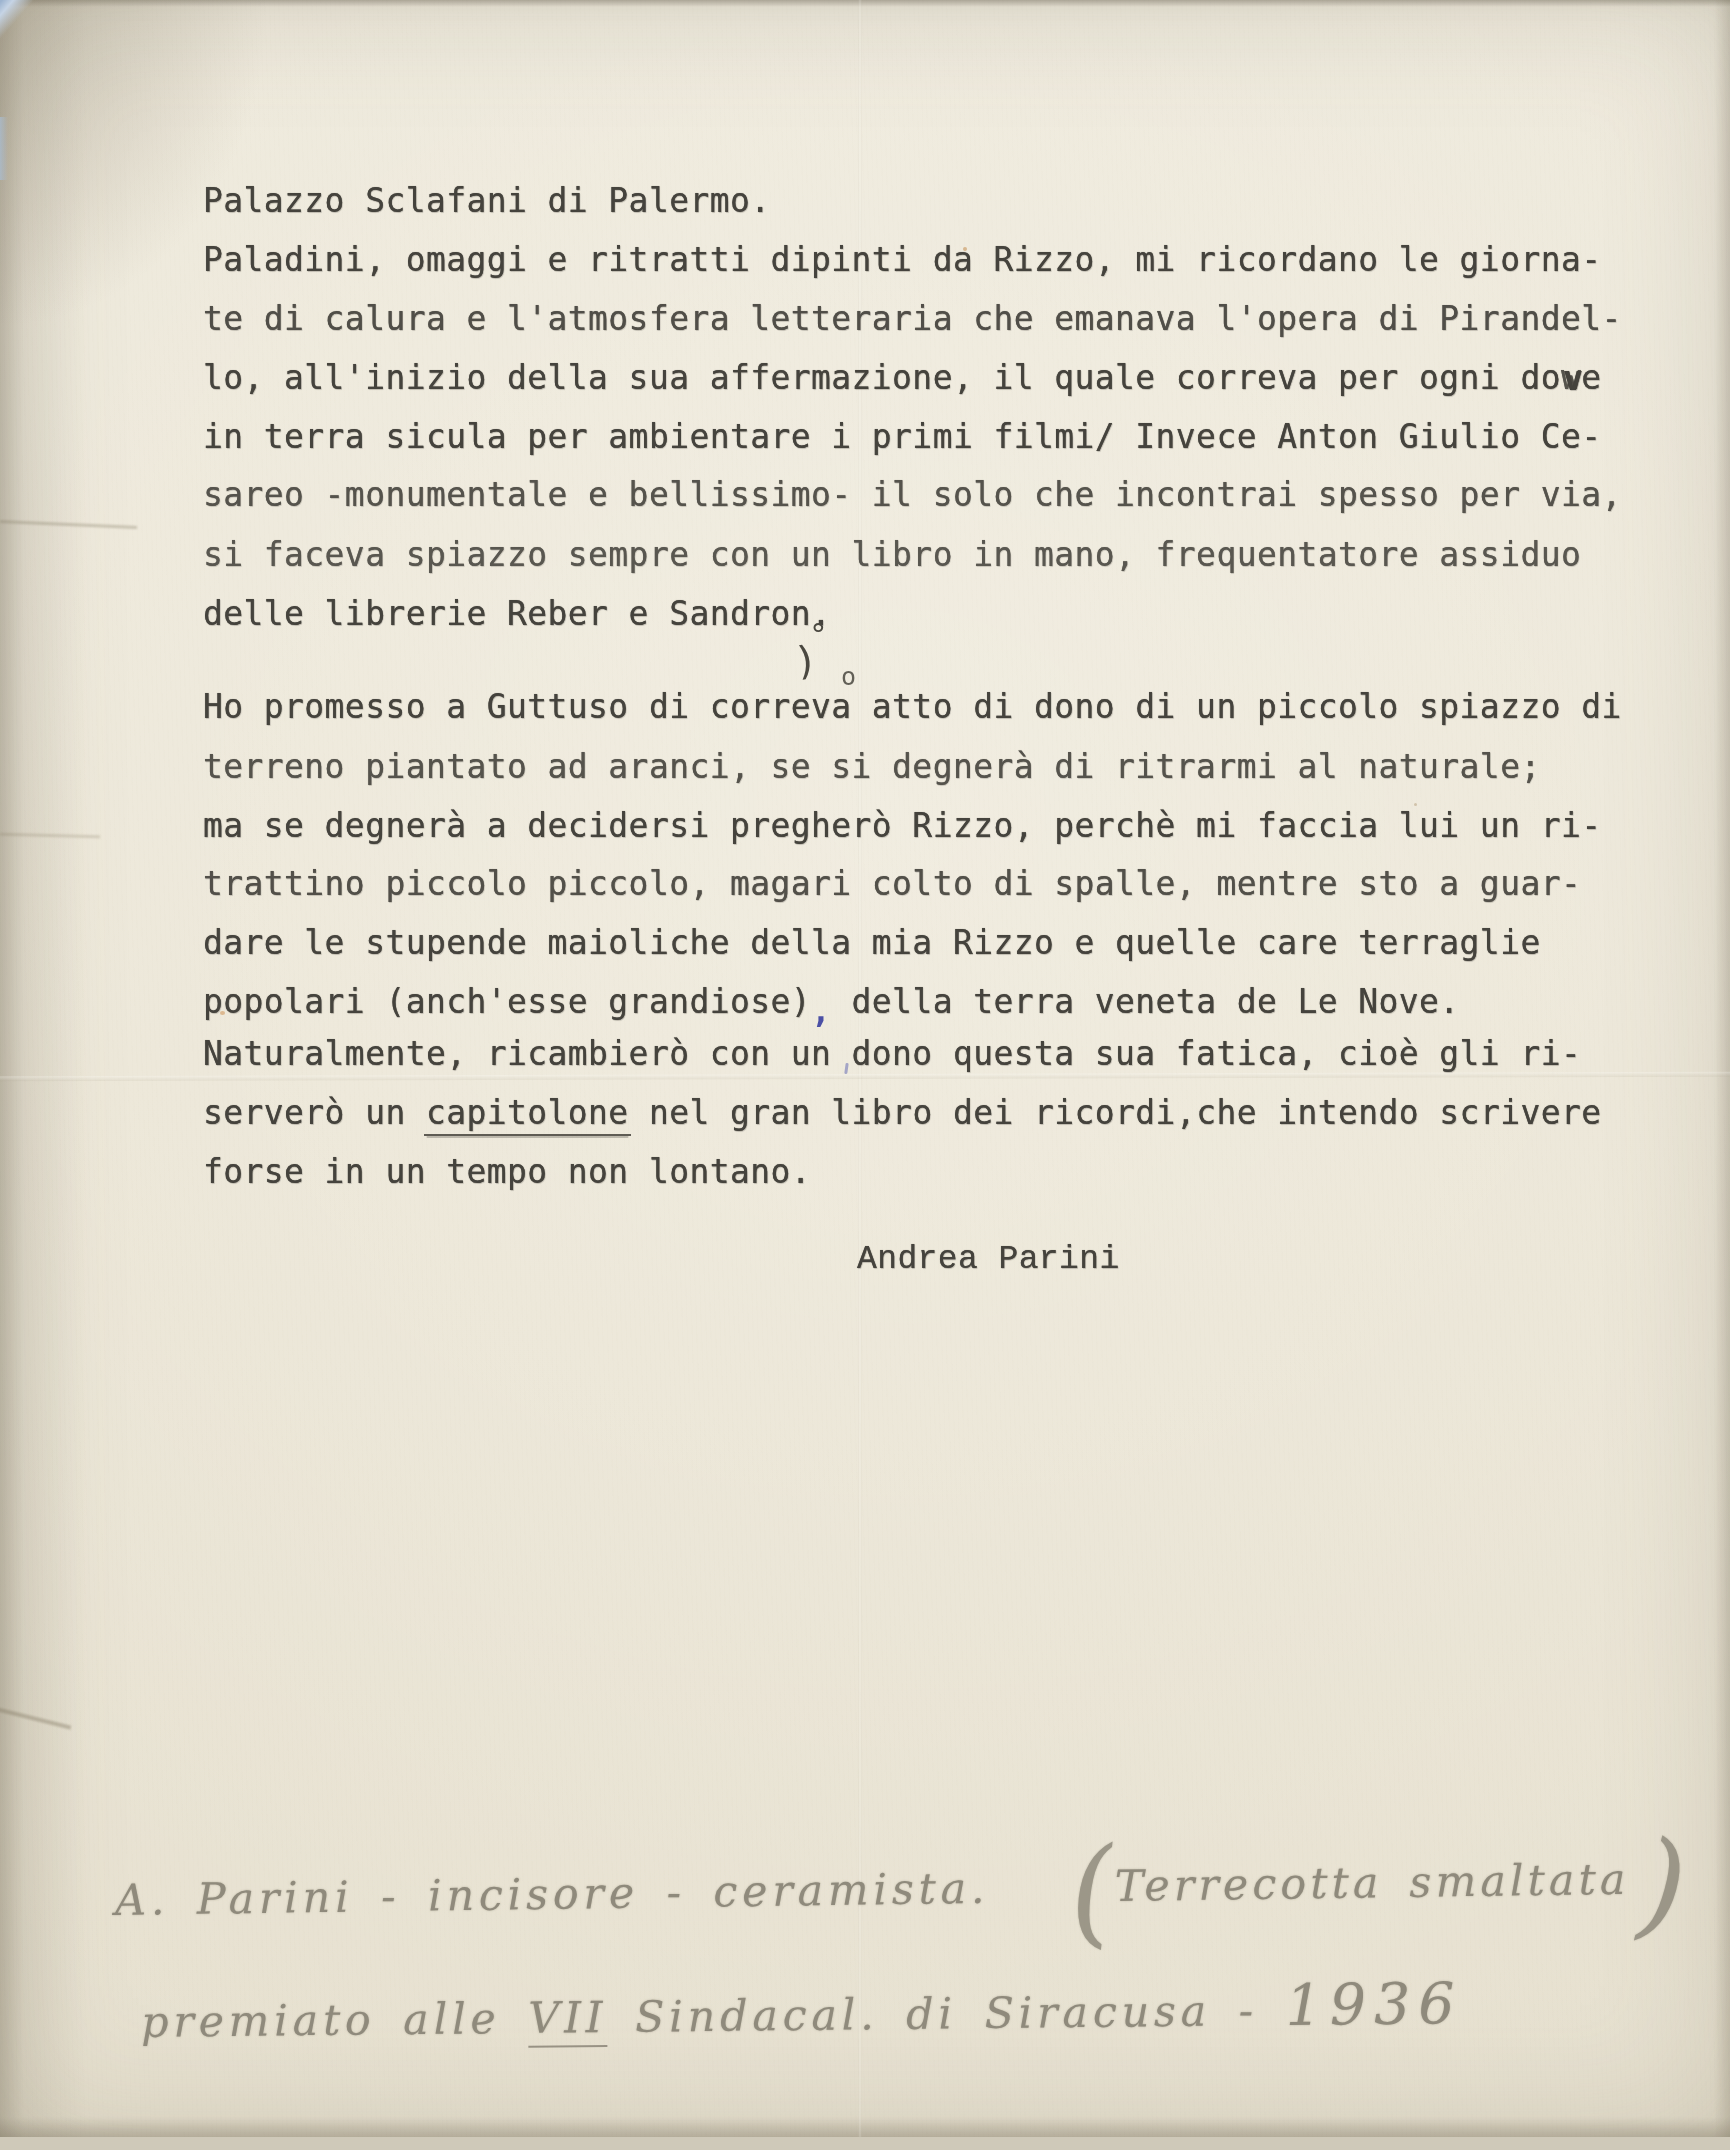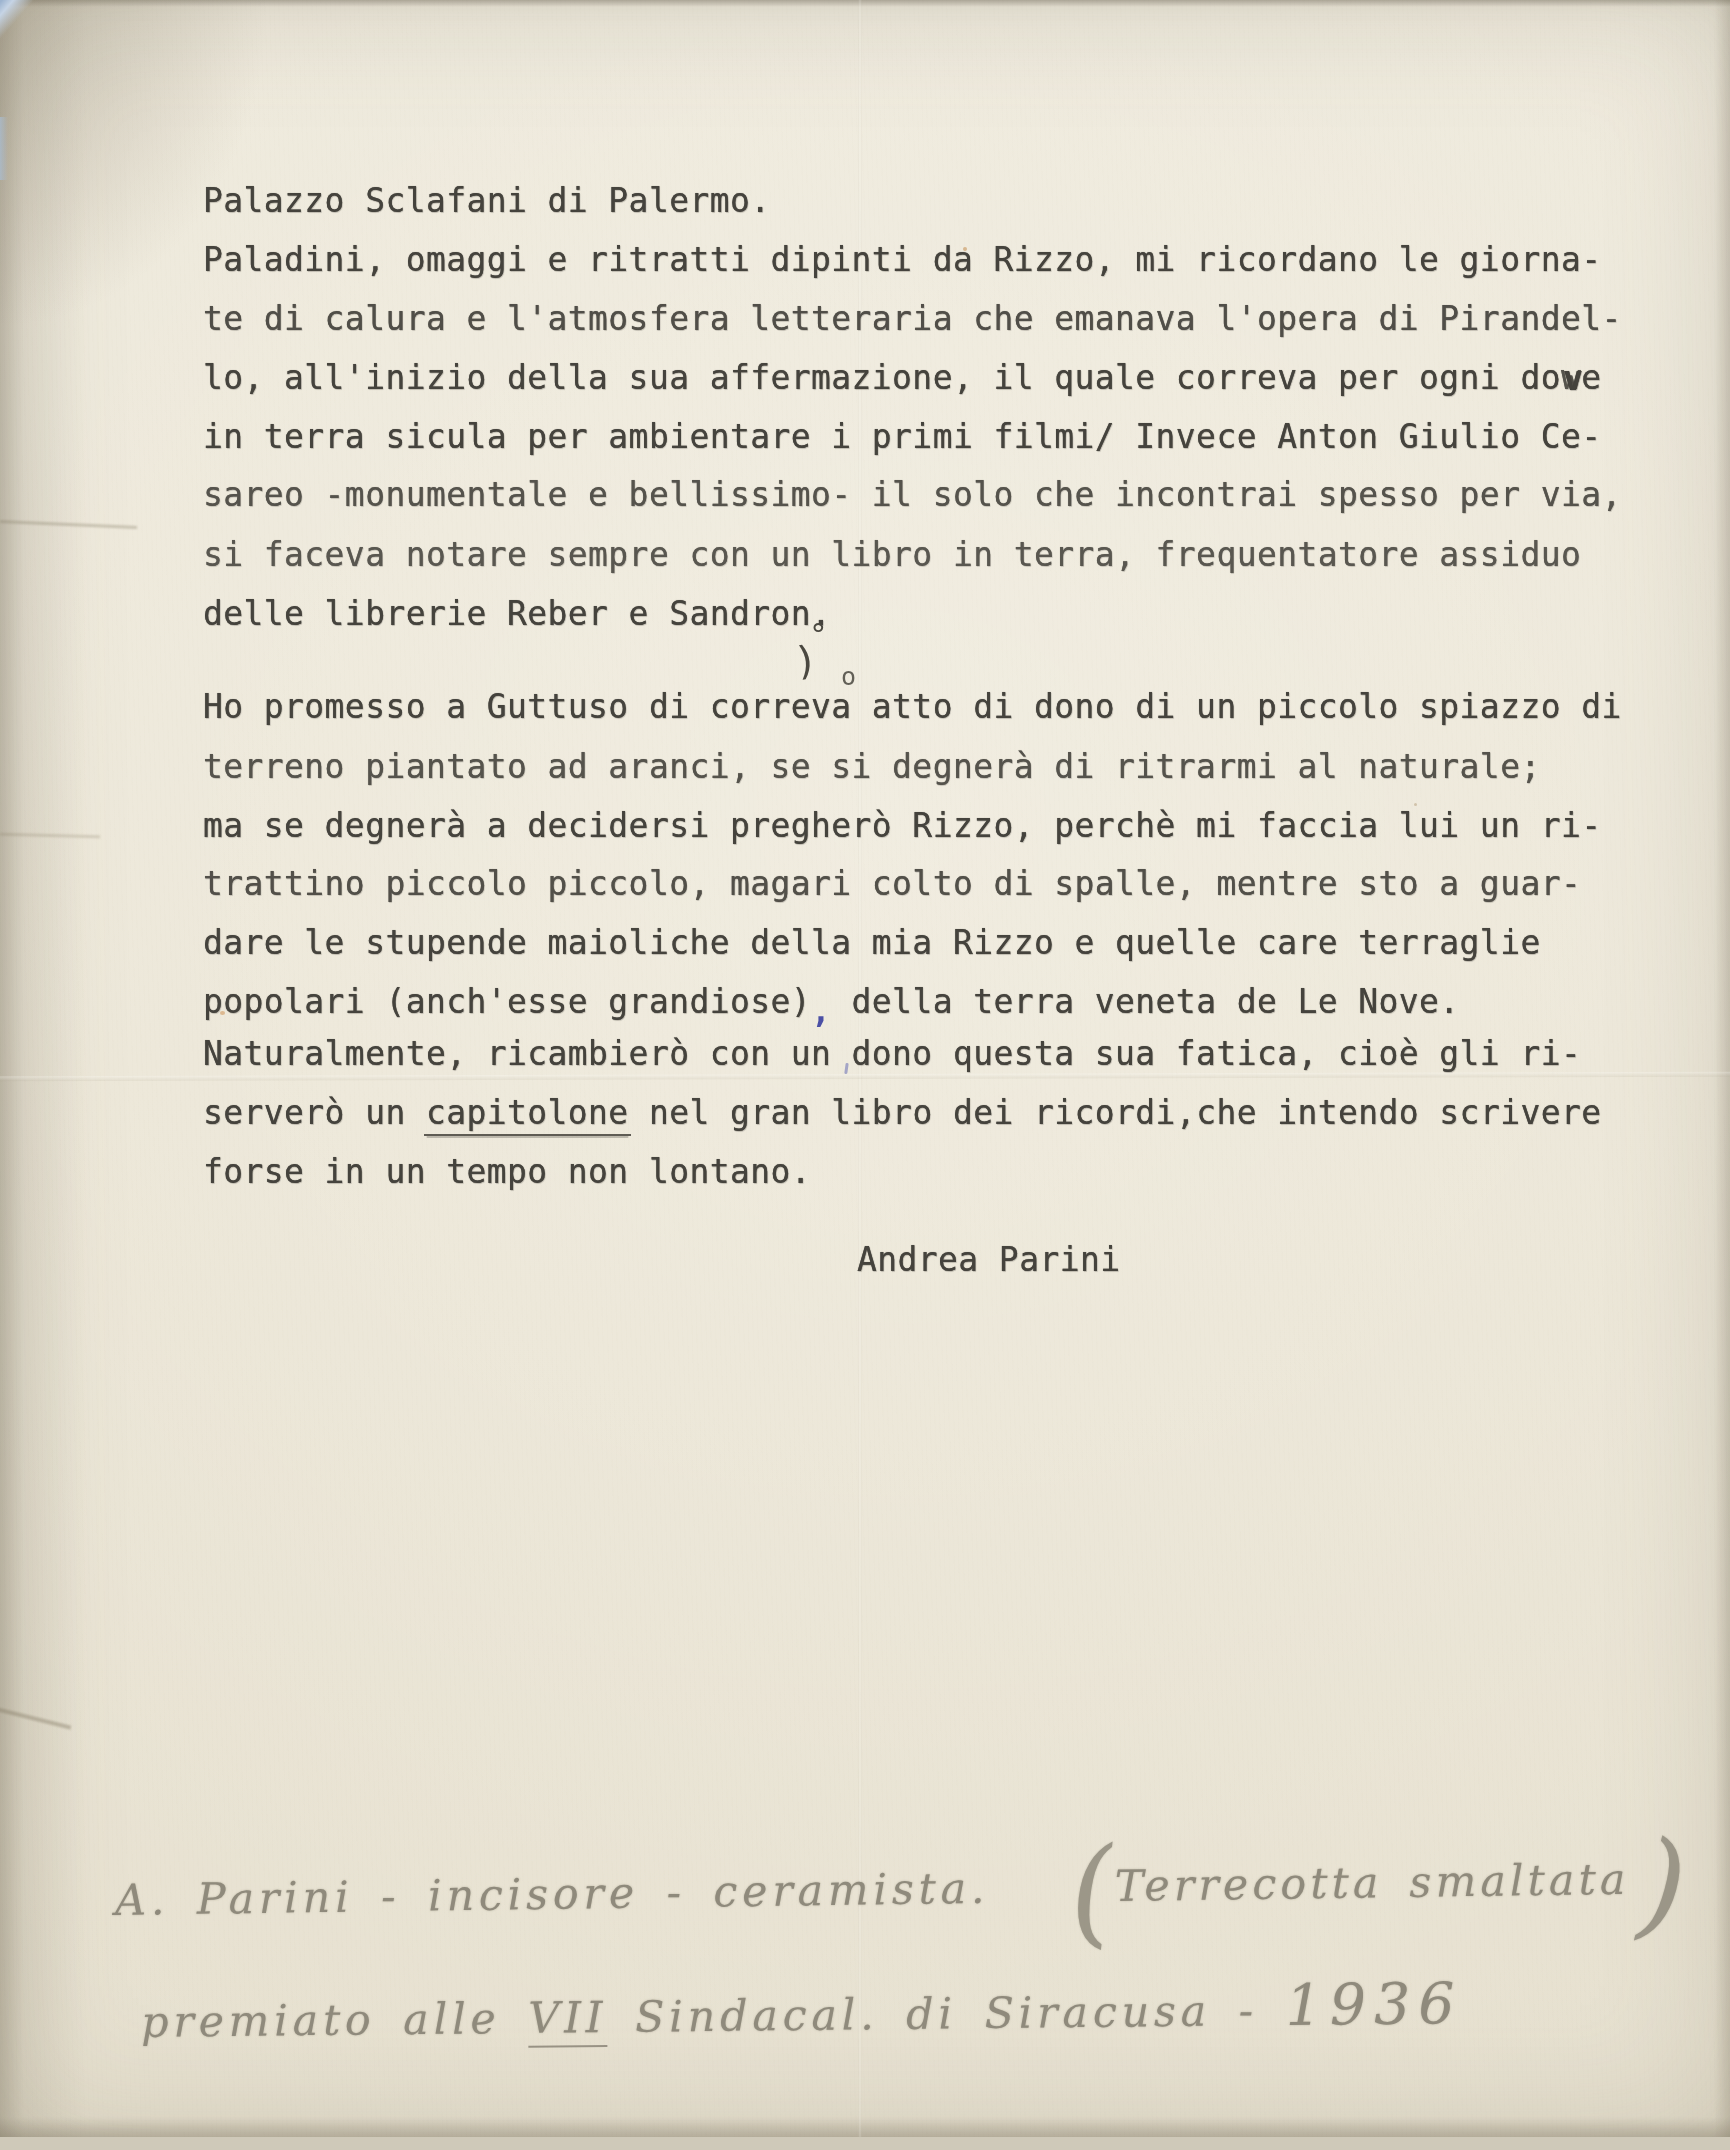--- a/index.html
+++ b/index.html
@@ -41,21 +41,21 @@
   .stain-1{left:963px;top:247px;width:4px;height:4px;background:#c08440;opacity:.5;}
   .stain-2{left:220px;top:1011px;width:4.7px;height:4px;background:#c77f35;opacity:.45;}
   .stain-3{left:1414px;top:803px;width:3.3px;height:3.3px;background:#9a7a4e;opacity:.35;}
   
   .tline{
     position:absolute;left:203px;
     font-size:33px;line-height:1;letter-spacing:0.4px;white-space:pre;
     color:#45433d;
     text-shadow:0 0 0.7px rgba(64,61,54,0.85), 0.7px 0.7px 0.7px rgba(64,61,54,0.22);
   }
-  .sig{left:857px;}
+  .sig{left:857px;font-family:Liberation Mono, monospace;}
   .ovr{position:relative;display:inline-block;}
   .ovr .base{opacity:.9;}
   .ovr .top{position:absolute;left:2px;top:0.7px;font-weight:bold;}
   .u-typed{border-bottom:2.7px solid rgba(64,61,54,0.82);padding:0 2px 2px 2px;margin:12px -2px;
     box-shadow:0 4.7px 0 -2.7px rgba(64,61,54,0.28);}
   .bluec{color:#4b50a5;display:inline-block;transform:translateY(9.3px);font-weight:bold;text-shadow:none;}
   .blue-tick{position:absolute;left:845px;top:1063px;width:3.3px;height:10.7px;background:#5a60b0;opacity:.5;transform:rotate(8deg);border-radius:1.3px;}
   
   .orn{position:absolute;color:#4a4840;font-family:"DejaVu Sans Mono",monospace;}
   .orn-paren{left:794px;top:638px;font-size:39px;transform:rotate(-6deg);}
@@ -103,21 +103,21 @@
   <div class="stain stain-3"></div>
 
   <main>
     <div class="tline" style="top:184px">Palazzo Sclafani di Palermo.</div>
 
     <div class="tline" style="top:243px">Paladini, omaggi e ritratti dipinti da Rizzo, mi ricordano le giorna-</div>
     <div class="tline" style="top:302px;opacity:.93">te di calura e l'atmosfera letteraria che emanava l'opera di Pirandel-</div>
     <div class="tline" style="top:361px"><span>lo, all'inizio della sua affermazione, il quale correva per ogni do</span><span class="ovr"><span class="base">w</span><span class="top">v</span></span><span>e</span></div>
     <div class="tline" style="top:420px">in terra sicula per ambientare i primi filmi/ Invece Anton Giulio Ce-</div>
     <div class="tline" style="top:478px;opacity:.9">sareo -monumentale e bellissimo- il solo che incontrai spesso per via,</div>
-    <div class="tline" style="top:538px;opacity:.88">si faceva notare sempre con un libro in terra, frequentatore assiduo</div>
+    <div class="tline" style="top:538px;opacity:.88">si faceva spiazzo sempre con un libro in mano, frequentatore assiduo</div>
     <div class="tline" style="top:597px">delle librerie Reber e Sandron.</div>
 
     <div>
       <span class="orn orn-paren">)</span>
       <span class="orn orn-degree">°</span>
       <span class="orn orn-o">o</span>
     </div>
 
     <div class="tline" style="top:690px">Ho promesso a Guttuso di correva atto di dono di un piccolo spiazzo di</div>
     <div class="tline" style="top:750px;opacity:.9">terreno piantato ad aranci, se si degnerà di ritrarmi al naturale;</div>

